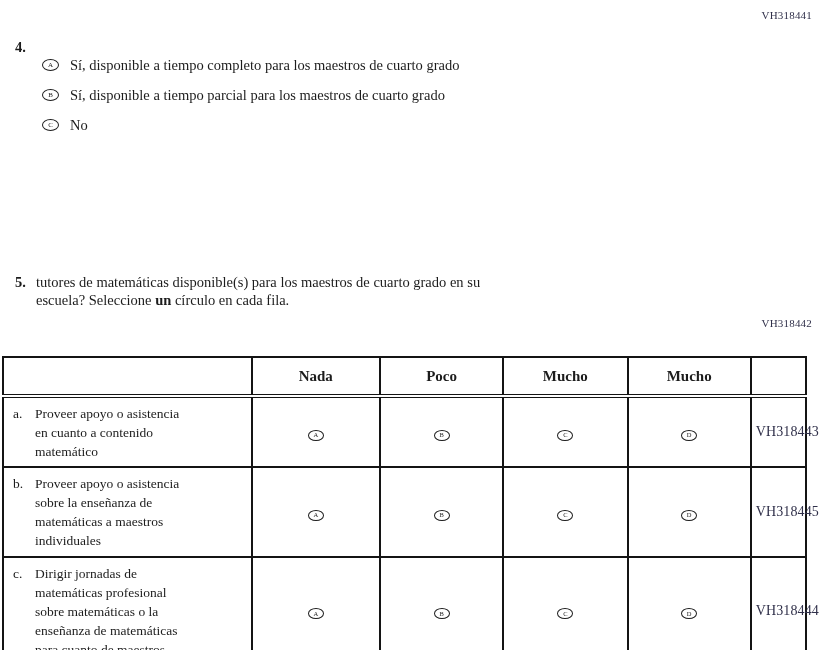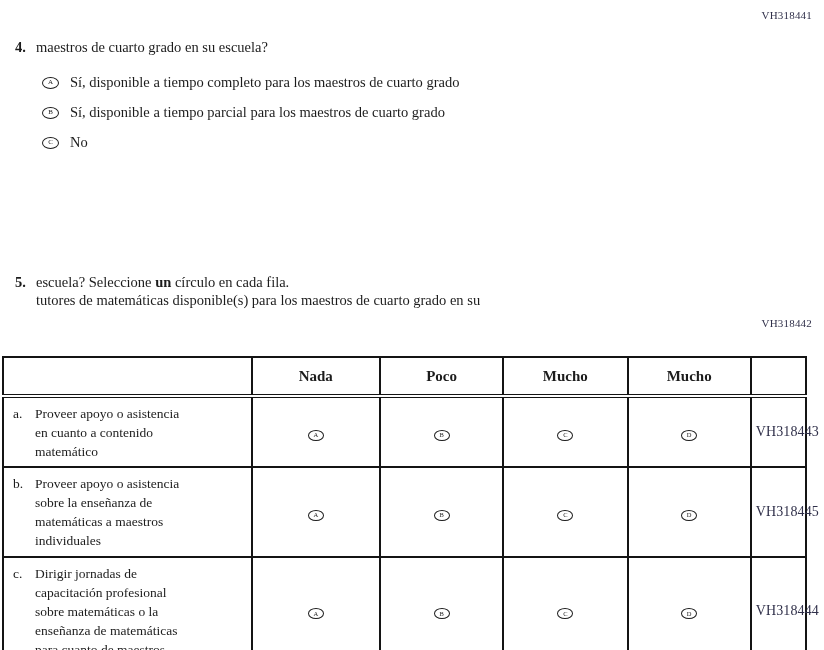--- a/index.html
+++ b/index.html
@@ -146,21 +146,20 @@
 <body>
 
 <div class="page">
 
   <div class="vh-code q4">VH318441</div>
   <div class="vh-code q5">VH318442</div>
 
   <div class="question q4">
     <span class="qnum">4.</span>
     <div class="qbody">
-      <div class="qline">maestros de cuarto grado en su escuela?</div>
 
       <div class="options">
         <div class="option">
           <span class="bubble">A</span>
           <span class="option-label">Sí, disponible a tiempo completo para los maestros de cuarto grado</span>
         </div>
         <div class="option">
           <span class="bubble">B</span>
           <span class="option-label">Sí, disponible a tiempo parcial para los maestros de cuarto grado</span>
         </div>
@@ -168,22 +167,22 @@
           <span class="bubble">C</span>
           <span class="option-label">No</span>
         </div>
       </div>
     </div>
   </div>
 
   <div class="question q5">
     <span class="qnum">5.</span>
     <div class="qbody">
+      <div class="qline">tutores de matemáticas disponible(s) para los maestros de cuarto grado en su</div>
       <div class="qline"><span>escuela? Seleccione </span><span class="emph">un</span><span> círculo en cada fila.</span></div>
-      <div class="qline">tutores de matemáticas disponible(s) para los maestros de cuarto grado en su</div>
     </div>
   </div>
 
   <table class="matrix">
     <colgroup>
       <col class="c-label">
         <col class="c-nada">
         <col class="c-poco">
         <col class="c-algo">
         <col class="c-mucho">
@@ -234,21 +233,21 @@
         <td class="cell-bubble"><span class="bubble small">C</span></td>
         <td class="cell-bubble"><span class="bubble small">D</span></td>
         <td class="cell-code">VH318445</td>
       </tr>
       <tr class="r-c">
         <td class="cell-label">
           <div class="labelwrap">
             <span class="row-letter">c.</span>
             <div class="row-lines">
               <div class="row-line">Dirigir jornadas de</div>
-              <div class="row-line">capacitación profesional</div>
+              <div class="row-line">matemáticas profesional</div>
               <div class="row-line">sobre matemáticas o la</div>
               <div class="row-line">enseñanza de matemáticas</div>
               <div class="row-line">para cuanto de maestros</div>
             </div>
           </div>
         </td>
         <td class="cell-bubble"><span class="bubble small">A</span></td>
         <td class="cell-bubble"><span class="bubble small">B</span></td>
         <td class="cell-bubble"><span class="bubble small">C</span></td>
         <td class="cell-bubble"><span class="bubble small">D</span></td>

